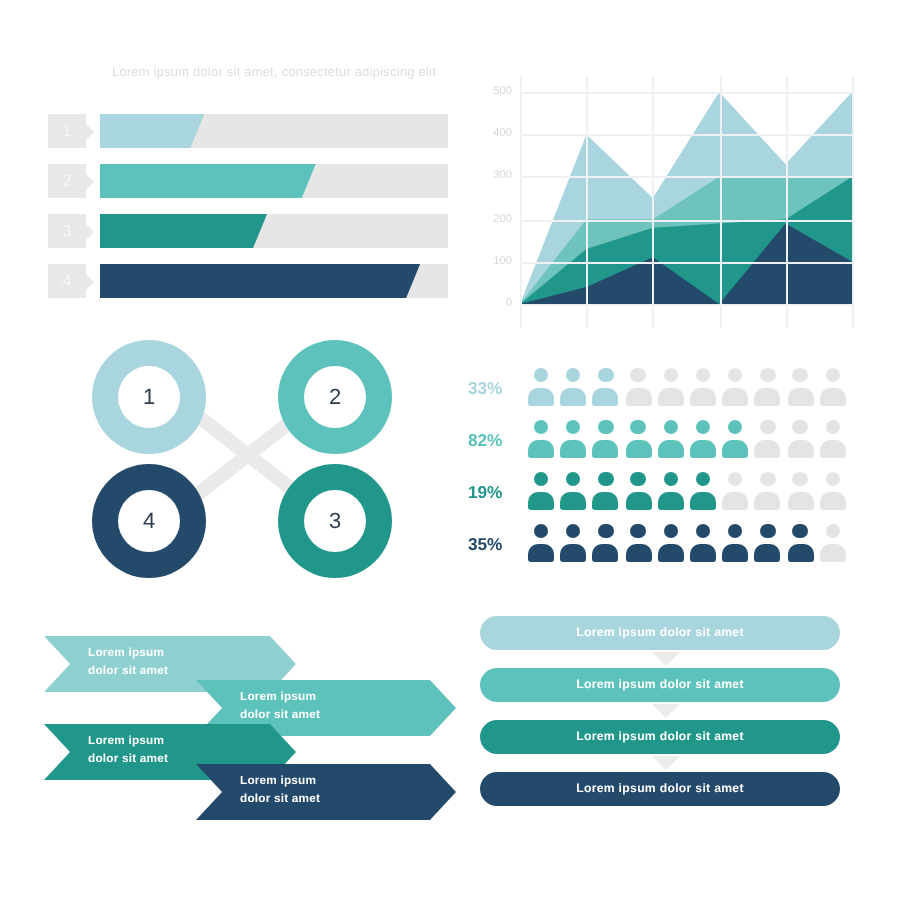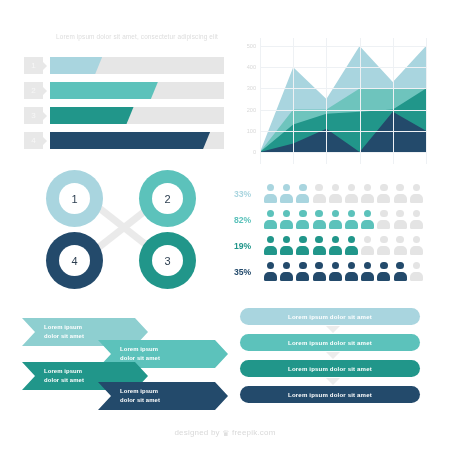--- a/index.html
+++ b/index.html
@@ -433,19 +433,14 @@
         </div>
         <div class="pill p2" style="background: rgb(33, 150, 138);">
           <span>Lorem ipsum dolor sit amet</span>
         </div>
         <div class="pill p3" style="background: rgb(35, 74, 107);">
           <span>Lorem ipsum dolor sit amet</span>
         </div>
       </div>
   </div>
 
-  <div class="footer">
-    <span>designed by</span>
-    <span class="crown">♛</span>
-    <span>freepik.com</span>
-  </div>
 
 </div>
 
 </body></html>

